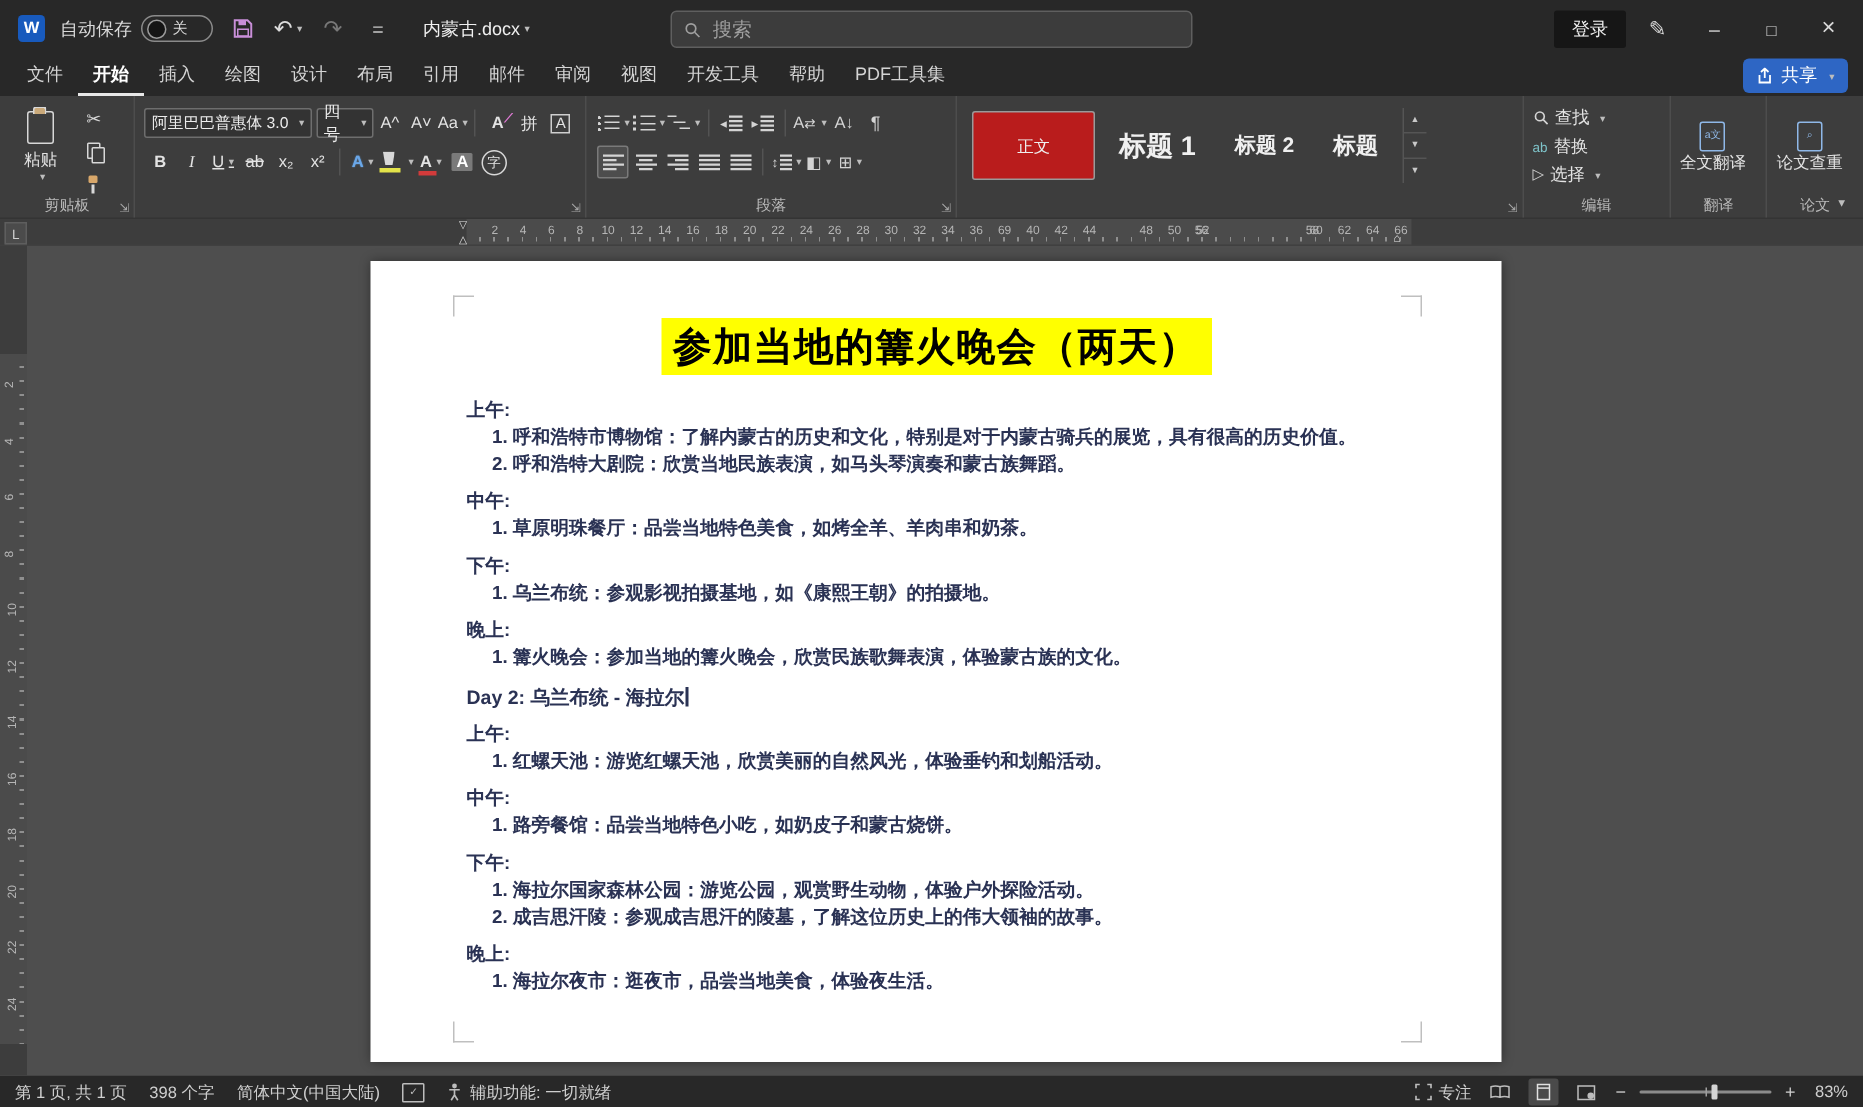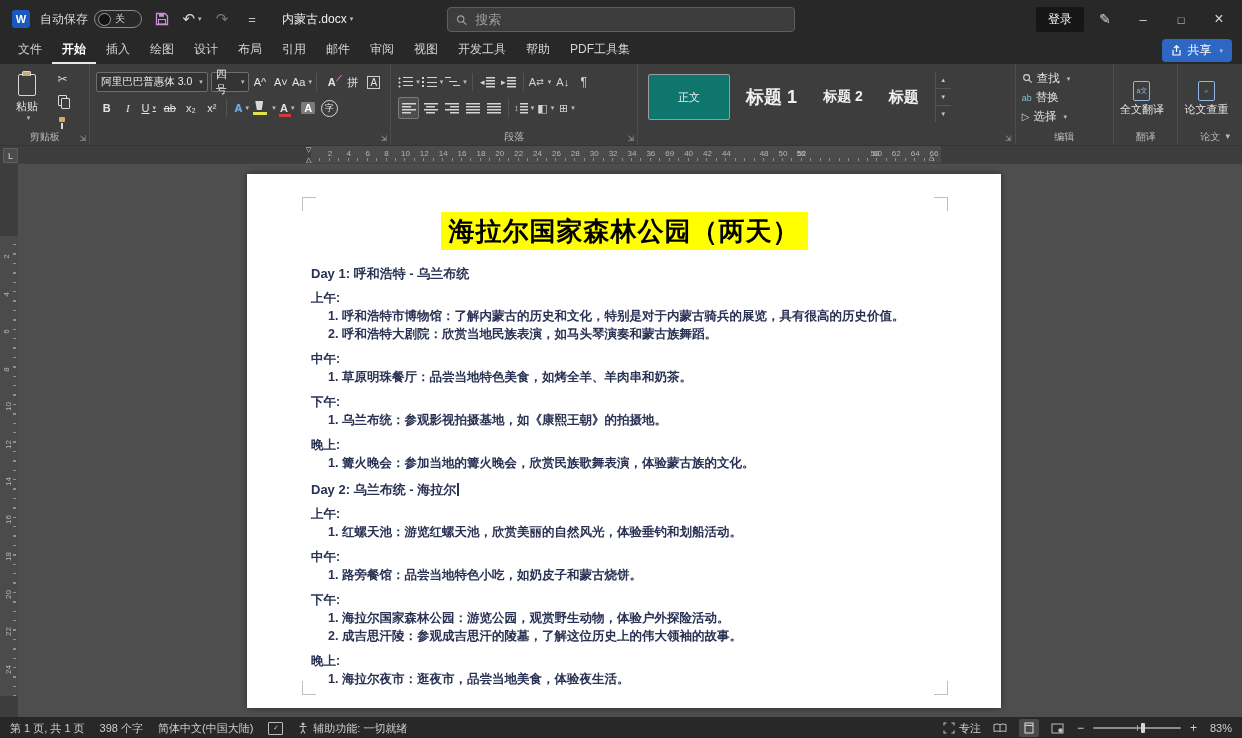--- a/index.html
+++ b/index.html
@@ -105,21 +105,21 @@
     linear-gradient(#d4d4d4,#d4d4d4) 4px 4.8px/8px 1.4px no-repeat,
     linear-gradient(#d4d4d4,#d4d4d4) 8px 8.8px/7px 1.4px no-repeat;}
   .arrow-s{font-size:9px;color:#d4d4d4;margin-right:1px;}
   .i-para::before{content:"¶";font-size:12px;color:#d4d4d4;}
   .glyph{font-size:11px;color:#d4d4d4;}
   .selbox{background:#4d4d4d;border:1px solid #7a7a7a;}
 
   .styles-wrap{display:flex;align-items:center;height:56px;}
   .styles-gallery{display:flex;align-items:center;gap:6px;height:52px;padding:0 4px;}
   .style-item{display:flex;align-items:center;justify-content:center;color:#f0f0f0;padding:0 10px;height:44px;border-radius:2px;}
-  .style-item.s0{border:1px solid #9a9a9a;background:#0f766e;font-size:11px;min-width:60px;}
+  .style-item.s0{border:1px solid #9a9a9a;background:#b91c1c;font-size:11px;min-width:60px;}
   .style-item.s1{font-size:18px;font-weight:600;}
   .style-item.s2{font-size:14px;font-weight:600;}
   .style-item.s3{font-size:15px;font-weight:600;}
   .scrollcol{display:flex;flex-direction:column;width:15px;height:50px;border-left:1px solid #555;margin-left:2px;}
   .scrollcol span{flex:1;display:flex;align-items:center;justify-content:center;font-size:6px;color:#c9c9c9;border-bottom:1px solid #555;}
   .scrollcol span:last-child{border-bottom:none;}
 
   .edit-row{display:flex;align-items:center;gap:4px;height:19px;font-size:11.5px;color:#e3e3e3;}
   .bigbtn{display:flex;flex-direction:column;align-items:center;justify-content:center;gap:2px;width:44px;height:58px;text-align:center;line-height:13px;font-size:11px;}
   .docic{width:15px;height:18px;border:1.2px solid #8fb8e8;border-radius:2px;position:relative;display:flex;align-items:center;justify-content:center;font-size:7px;color:#8fb8e8;}
@@ -522,23 +522,22 @@
         <span class="vnum" style="top: 388px;">18</span>
         <span class="vnum" style="top: 425.5px;">20</span>
         <span class="vnum" style="top: 463px;">22</span>
         <span class="vnum" style="top: 500.5px;">24</span>
       </div>
     <div class="page">
       <span class="cmark tl"></span>
       <span class="cmark tr"></span>
       <span class="cmark bl"></span>
       <span class="cmark br"></span>
-      <div class="dtitle"><span>海拉尔国家森林公园（两天）</span></div>
+      <div class="dtitle"><span>参加当地的篝火晚会（两天）</span></div>
       <div class="dbody">
-          <div class="day">Day 1: 呼和浩特 - 乌兰布统</div>
           <div class="time">上午:</div>
           <div class="item">1. 呼和浩特市博物馆：了解内蒙古的历史和文化，特别是对于内蒙古骑兵的展览，具有很高的历史价值。</div>
           <div class="item">2. 呼和浩特大剧院：欣赏当地民族表演，如马头琴演奏和蒙古族舞蹈。</div>
           <div class="time">中午:</div>
           <div class="item">1. 草原明珠餐厅：品尝当地特色美食，如烤全羊、羊肉串和奶茶。</div>
           <div class="time">下午:</div>
           <div class="item">1. 乌兰布统：参观影视拍摄基地，如《康熙王朝》的拍摄地。</div>
           <div class="time">晚上:</div>
           <div class="item">1. 篝火晚会：参加当地的篝火晚会，欣赏民族歌舞表演，体验蒙古族的文化。</div>
           <div class="day">Day 2: 乌兰布统 - 海拉尔<span class="caret"></span></div>

